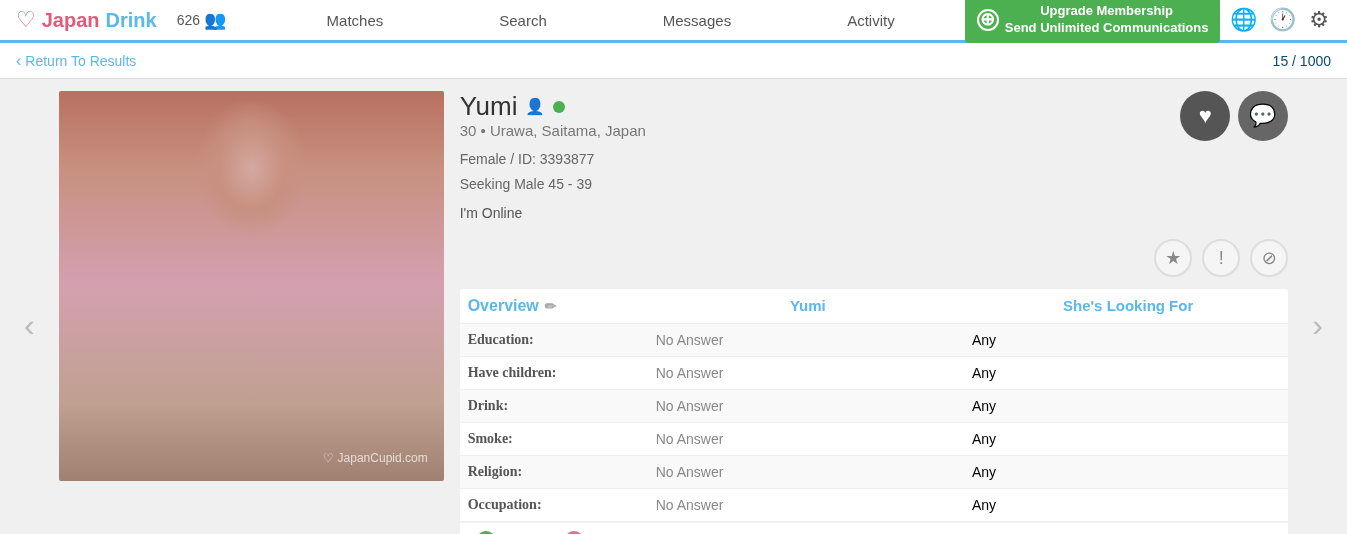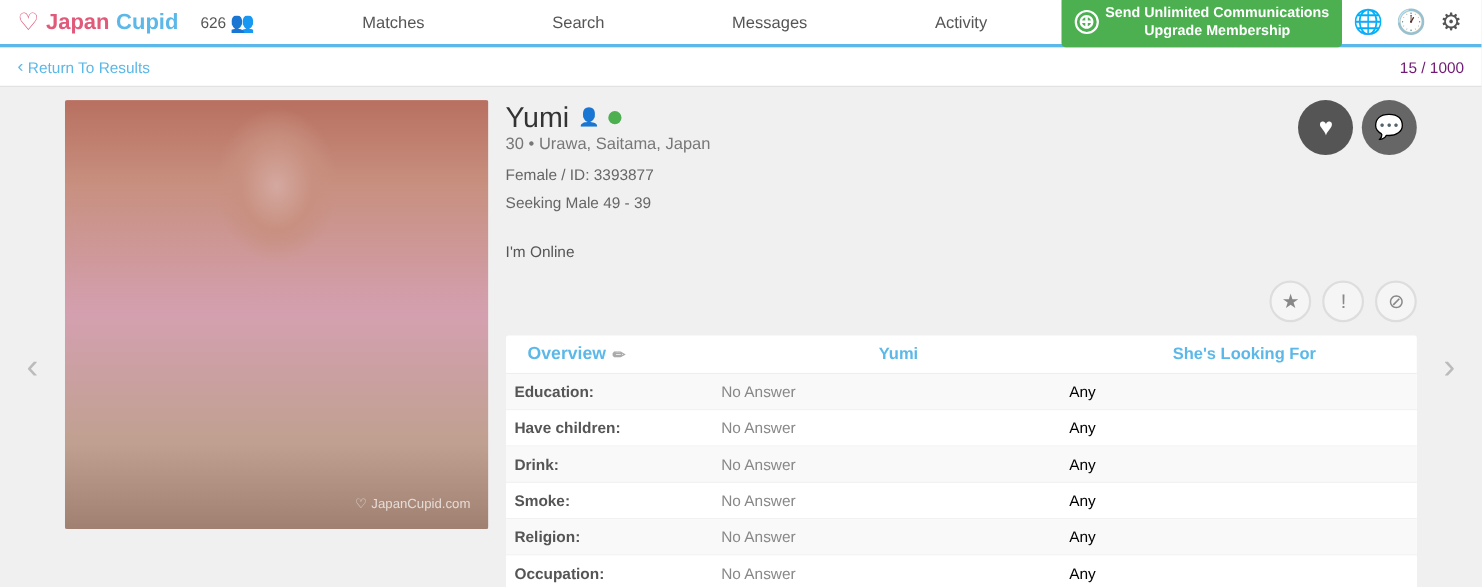--- a/index.html
+++ b/index.html
@@ -108,21 +108,21 @@
     }
     .return-link {
       display: flex;
       align-items: center;
       gap: 4px;
       color: #5bb8e8;
       cursor: pointer;
       font-size: 14px;
     }
     .return-link .arrow { font-size: 16px; }
-    .pagination-text { color: #701a75; font-size: 14px; }
+    .pagination-text { color: #0c4a6e; font-size: 14px; }
 
     
     .main-content {
       display: flex;
       padding: 12px 16px;
       gap: 16px;
       background: #f0f0f0;
       min-height: calc(534px - 43px - 36px);
     }
 
@@ -219,21 +219,21 @@
     .profile-location {
       color: #777;
       font-size: 15px;
       margin-bottom: 8px;
       text-align: center;
     }
     .profile-meta {
       color: #666;
       font-size: 14px;
       line-height: 1.8;
-      margin-bottom: 24px;
+      margin-bottom: 8px;
     }
     .online-status { color: #555; font-size: 14px; margin-bottom: 12px; }
     .sec-action-btn {
       width: 38px;
       height: 38px;
       border-radius: 50%;
       border: 2px solid #ddd;
       background: #f5f5f5;
       cursor: pointer;
       display: flex;
@@ -244,21 +244,21 @@
     }
 
     
     .overview-section {
       background: #fff;
       border-radius: 2px;
     }
     .overview-header {
       display: grid;
       grid-template-columns: 180px 1fr 1fr;
-      padding: 8px 0 8px 20px;
+      padding: 8px 0 8px 8px;
       border-bottom: 1px solid #eee;
     }
     .overview-title {
       color: #5bb8e8;
       font-size: 16px;
       font-weight: bold;
       display: flex;
       align-items: center;
       gap: 6px;
     }
@@ -276,21 +276,21 @@
     }
     .overview-row {
       display: grid;
       grid-template-columns: 180px 1fr 1fr;
       padding: 8px 8px;
       border-bottom: 1px solid #f0f0f0;
       font-size: 14px;
     }
     .overview-row:nth-child(odd) { background: #f9f9f9; }
     .overview-row:nth-child(even) { background: #fff; }
-    .row-label { color: #555; font-weight: bold; }
+    .row-label { color: #555; font-weight: bold; font-family: Liberation Serif, serif; }
     .row-value { color: #888; padding-left: 8px; }
     .row-looking { color: #000000; padding-left: 8px; }
 
     
     .match-row {
       display: flex;
       gap: 24px;
       padding: 8px 16px;
       background: #fff;
       border-top: 1px solid #eee;
@@ -310,38 +310,38 @@
     .match-dot-pink { background: #e07090; }
     .match-label { color: #555; font-size: 14px; }
   </style>
 </head>
 <body>
 
 <nav class="navbar">
   <a class="navbar-logo">
     <span class="logo-heart">♡</span>
     <span class="logo-text-japan">Japan</span>
-      <span class="logo-text-cupid">Cupid</span>
+      <span class="logo-text-cupid">Drink</span>
   </a>
   <div class="navbar-count">
     <span>626</span>
     <span class="people-icon">👥</span>
   </div>
   <div class="navbar-links">
     <a class="navbar-link">Matches</a>
     <a class="navbar-link">Search</a>
     <a class="navbar-link">Messages</a>
     <a class="navbar-link">Activity</a>
   </div>
   <div class="navbar-right">
     <button class="upgrade-btn">
       <span class="upgrade-icon">⊕</span>
       <span>
+        <span style="display:block;">Upgrade Membership</span>
         <span style="display:block;">Send Unlimited Communications</span>
-        <span style="display:block;">Upgrade Membership</span>
       </span>
     </button>
     <button class="nav-icon-btn">🌐</button>
     <button class="nav-icon-btn">🕐</button>
     <button class="nav-icon-btn">⚙</button>
   </div>
 </nav>
 
 <div class="sub-bar">
   <div class="return-link">
@@ -367,21 +367,21 @@
     <div class="profile-header">
       <div>
         <div class="profile-name-row">
           <span class="profile-name">Yumi</span>
           <span class="status-icon">👤</span>
           <span class="online-dot"></span>
         </div>
         <div class="profile-location">30 • Urawa, Saitama, Japan</div>
         <div class="profile-meta">
           <div>Female / ID: 3393877</div>
-          <div>Seeking Male 49 - 39</div>
+          <div>Seeking Male 45 - 39</div>
         </div>
         <div class="online-status">I'm Online</div>
       </div>
       <div class="action-buttons">
         <button class="action-btn-circle like-btn">♥</button>
         <button class="action-btn-circle message-btn">💬</button>
       </div>
     </div>
 
     <div style="display:flex; justify-content:flex-end; gap:10px; margin-bottom:12px;">

